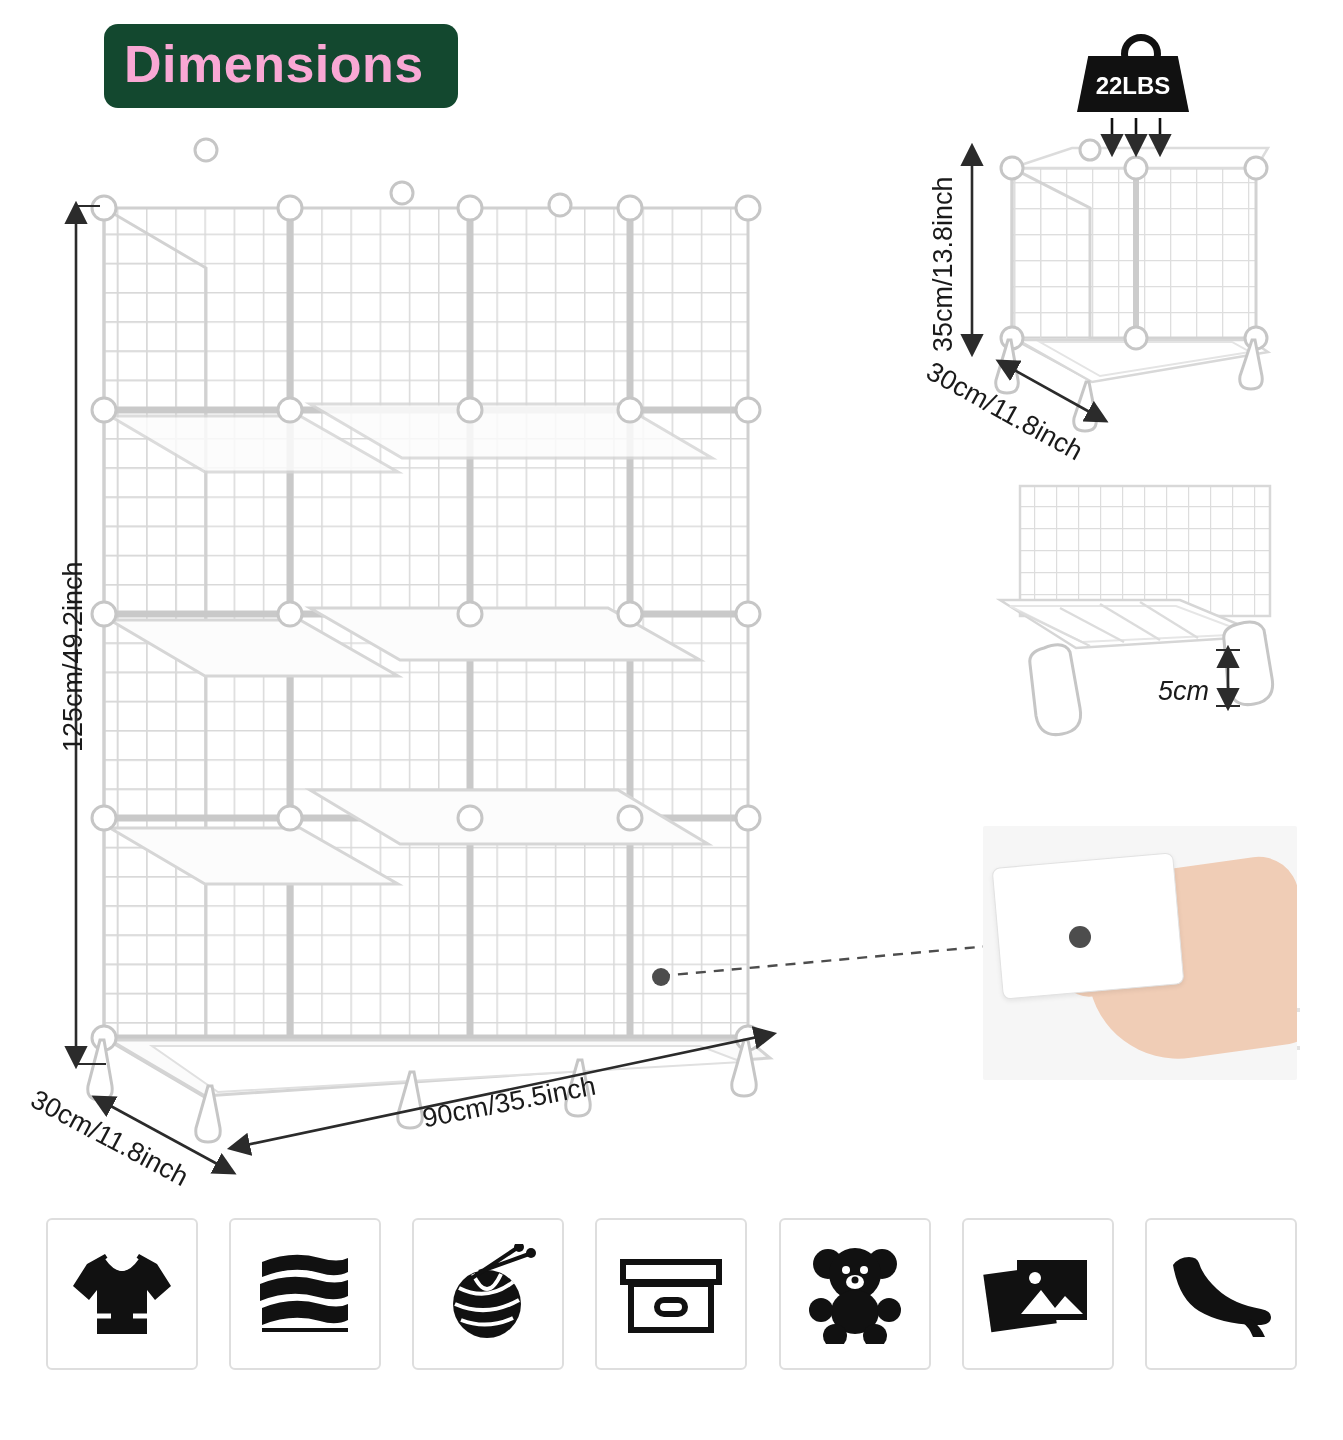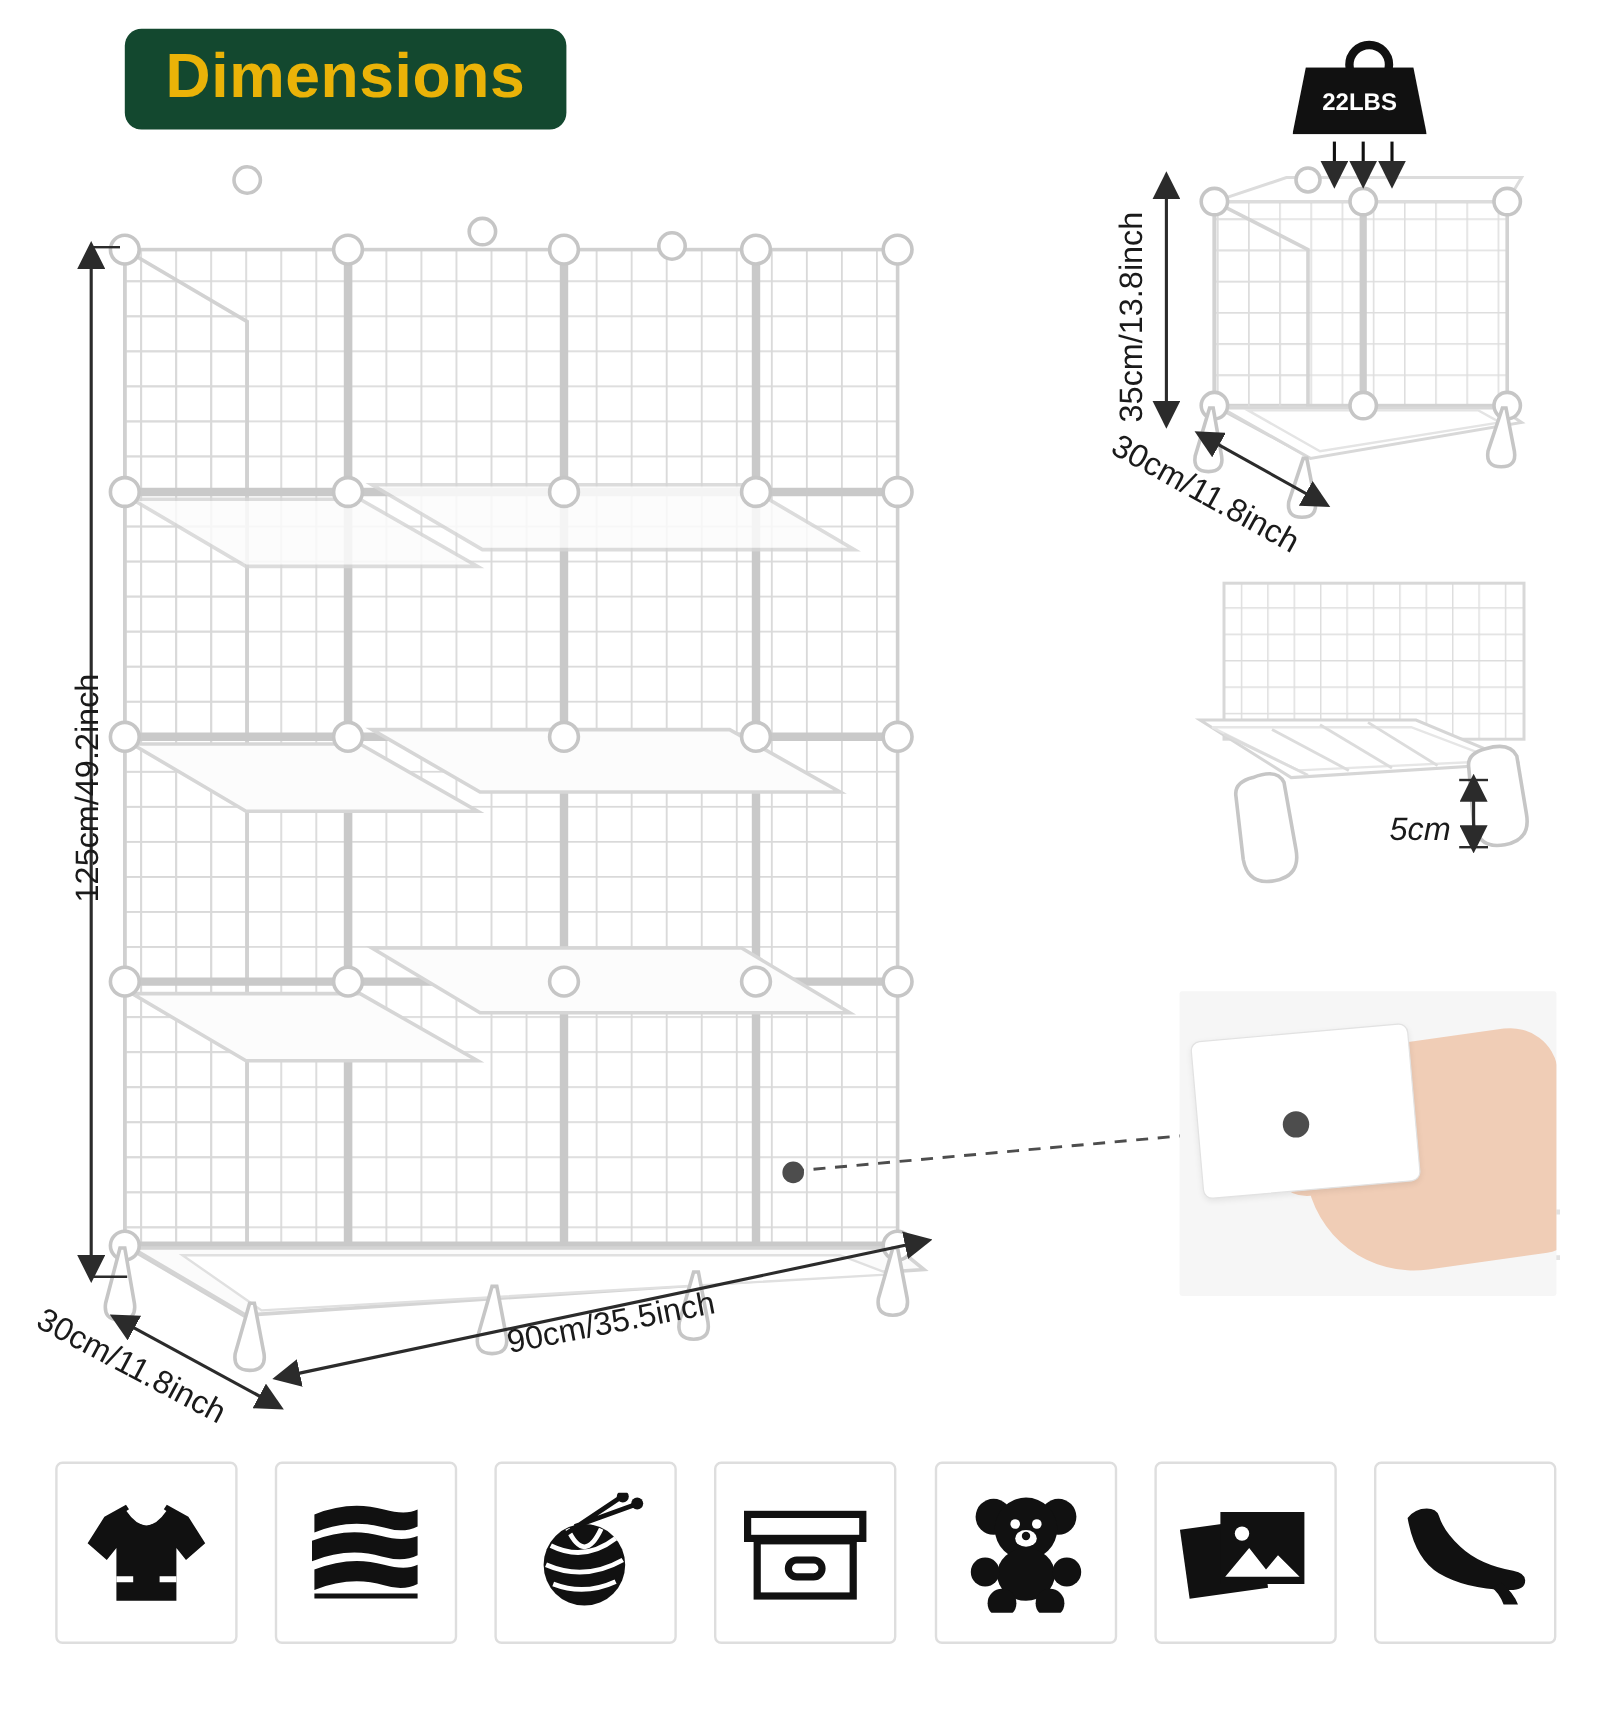--- a/index.html
+++ b/index.html
@@ -20,22 +20,22 @@
     background: #ffffff;
   }
 
   
   .title-badge {
     position: absolute;
     left: 104px;
     top: 24px;
     background: #13482f;
     border-radius: 14px;
-    padding: 14px 34px 18px 34px;
-    color: #eab308;
+    padding: 14px 34px 18px 20px;
+    color: #f9a8d4;
     font-size: 52px;
     font-weight: bold;
     line-height: 1;
     letter-spacing: 0.5px;
   }
 
   
   .dim-label {
     position: absolute;
     font-size: 27px;
@@ -61,21 +61,21 @@
     width: 112px;
     height: 78px;
   }
   .weight-body {
     position: absolute;
     left: 0; top: 22px;
     width: 112px; height: 56px;
     background: #111111;
     clip-path: polygon(10% 0%, 90% 0%, 100% 100%, 0% 100%);
     color: #ffffff;
-    font-size: 20px;
+    font-size: 24px;
     font-weight: bold;
     display: flex;
     align-items: center;
     justify-content: center;
     padding-top: 4px;
     box-sizing: border-box;
   }
   .weight-ring {
     position: absolute;
     left: 44px; top: 0px;

